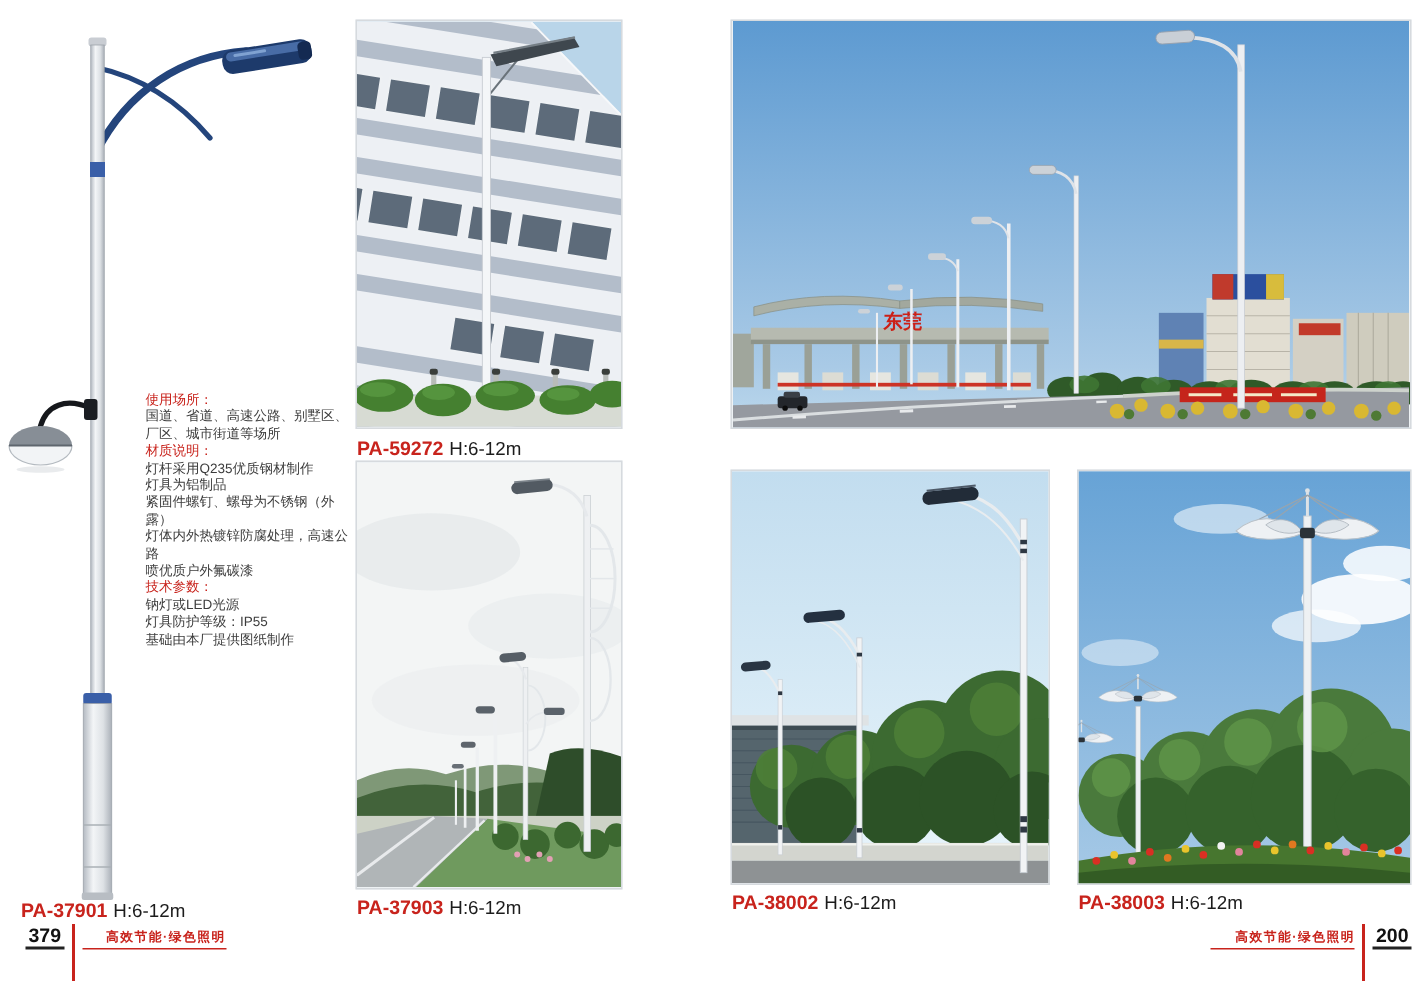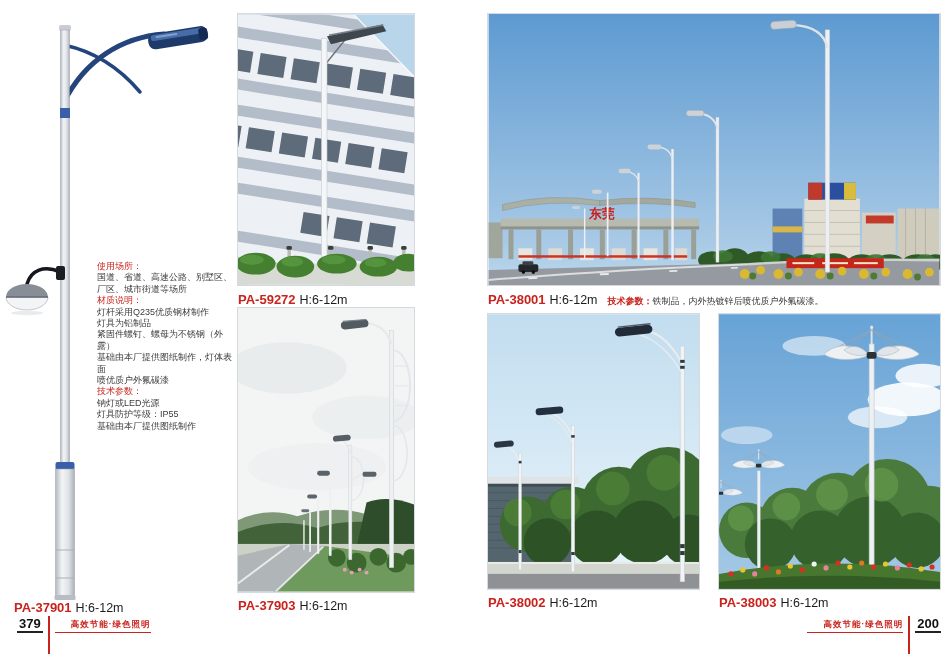--- a/index.html
+++ b/index.html
@@ -66,21 +66,21 @@
   </svg>
 
   <div id="specs">
     <div class="spec-title">使用场所：</div>
     <div>国道、省道、高速公路、别墅区、</div>
     <div>厂区、城市街道等场所</div>
     <div class="spec-title">材质说明：</div>
     <div>灯杆采用Q235优质钢材制作</div>
     <div>灯具为铝制品</div>
     <div>紧固件螺钉、螺母为不锈钢（外露）</div>
-    <div>基础由本厂提供图纸制作，灯体表面</div>
+    <div>灯体内外热镀锌防腐处理，高速公路</div>
     <div>喷优质户外氟碳漆</div>
     <div class="spec-title">技术参数：</div>
     <div>钠灯或LED光源</div>
     <div>灯具防护等级：IP55</div>
     <div>基础由本厂提供图纸制作</div>
   </div>
 
   <div class="photo" style="left:237px;top:13px;width:178px;height:273px;">
     <svg viewBox="0 0 178 273">
       <defs>
@@ -288,23 +288,20 @@
       <path d="M185,146 C 183,137 176,134 168,134" fill="none" stroke="#dfe3e8" stroke-width="1.4"></path>
       <rect x="160" y="131.5" width="14" height="5" rx="2.5" fill="#ccd2d8"></rect>
       <rect x="150" y="160" width="2" height="86" fill="#edeff2"></rect>
       <path d="M151,168 C 149,162 144,159 138,159" fill="none" stroke="#dfe3e8" stroke-width="1.2"></path>
       <rect x="131" y="156" width="12" height="4.5" rx="2" fill="#ccd2d8"></rect>
       <rect x="119" y="180" width="1.7" height="64" fill="#edeff2"></rect>
       <rect x="104" y="177" width="10" height="4" rx="2" fill="#ccd2d8"></rect>
       <rect x="96" y="196" width="1.4" height="50" fill="#edeff2"></rect>
       <rect x="84" y="193.5" width="8" height="3" rx="1.5" fill="#ccd2d8"></rect>
     </svg>
-  </div>
-  <div class="label" style="left:488px;top:290px;">
-    <span class="model">PA-38001</span><span class="hval">H:6-12m</span><span class="note-label">技术参数：</span><span class="note-text">铁制品，内外热镀锌后喷优质户外氟碳漆。</span>
   </div>
 
   <div class="photo" style="left:237px;top:307px;width:178px;height:286px;">
     <svg viewBox="0 0 178 286">
       <rect width="178" height="286" fill="#f3f5f5"></rect>
       <ellipse cx="50" cy="60" rx="60" ry="26" fill="#e4e8ea" opacity="0.7"></ellipse>
       <ellipse cx="130" cy="110" rx="55" ry="22" fill="#e8ecee" opacity="0.7"></ellipse>
       <ellipse cx="80" cy="160" rx="70" ry="24" fill="#eceff0" opacity="0.8"></ellipse>
       <path d="M0,214 Q30,200 60,210 Q95,198 130,208 Q155,196 178,206 L178,240 L0,240 Z" fill="#7f9877"></path>
       <path d="M0,226 Q40,210 80,222 Q120,208 178,224 L178,252 L0,252 Z" fill="#42633a"></path>

